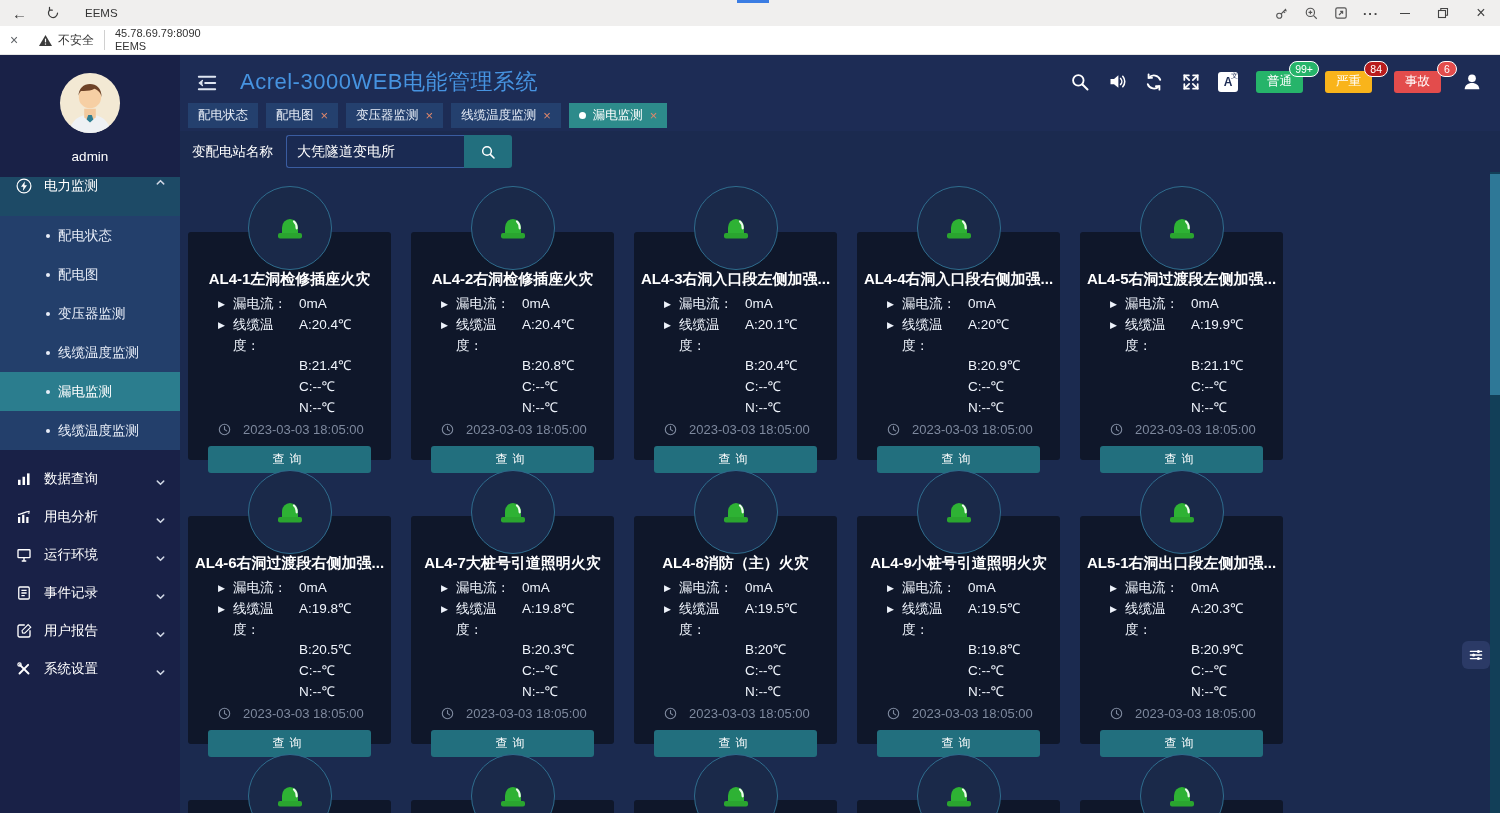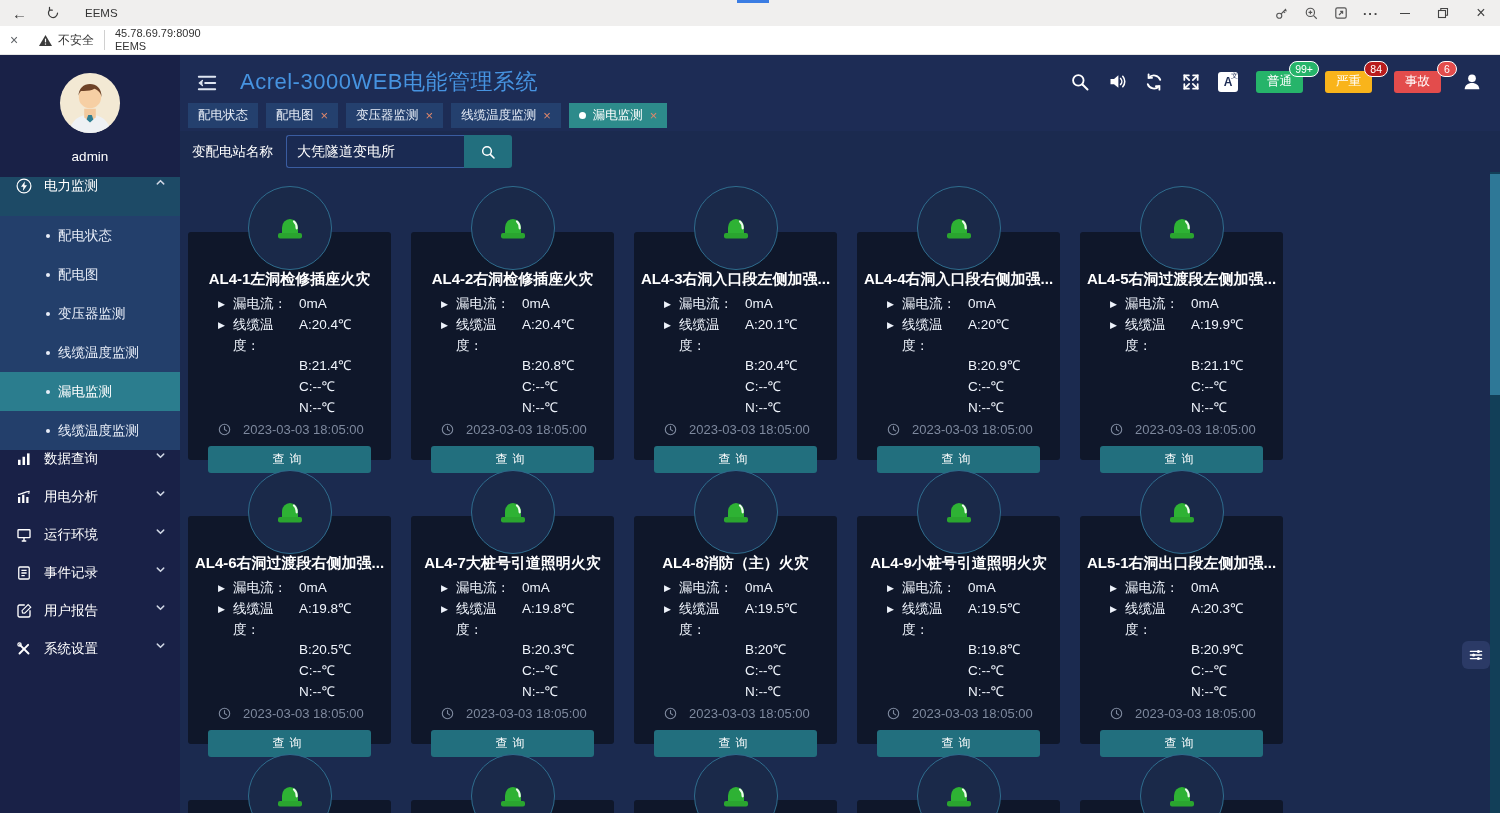--- a/index.html
+++ b/index.html
@@ -35,21 +35,21 @@
   .username { margin-top:11px; font-size:13.5px; color:#fff; }
   .menu { margin-top:13px; }
   .menu-root { height:39px; background:#1d4a66; display:flex; align-items:flex-start; padding:0 14px 0 15px; cursor:pointer; }
   .menu-root .mi-icon { width:18px; height:18px; margin-right:11px; flex:none; }
   .mi-label { flex:1; font-size:13.5px; color:#fff; }
   .chev { width:11px; height:11px; flex:none; }
   .submenu { background:#233f6b; }
   .sub-item { height:39px; display:flex; align-items:center; padding-left:46px; font-size:13.5px; color:#e8eef8; cursor:pointer; }
   .sub-item .dot { width:4px; height:4px; border-radius:50%; background:#e8eef8; margin-right:8px; flex:none; }
   .sub-item.active { background:#2b7d8e; color:#fff; }
-  .menu-item { height:38px; display:flex; align-items:flex-start; padding:0 14px 0 15px; cursor:pointer;font-family:Liberation Mono, monospace; }
+  .menu-item { height:38px; display:flex; align-items:flex-end; padding:0 14px 0 15px; cursor:pointer;font-family:Liberation Mono, monospace; }
   .menu-item .mi-icon { width:18px; height:18px; margin-right:11px; flex:none; }
 
   
   .main { flex:1; position:relative; background:#1b2a4f; }
   .app-header { height:45px; background:#1d2c55; display:flex; align-items:center; padding:8px 14px 0 16px; }
   .burger { width:22px; height:20px; margin-top:2px; cursor:pointer; }
   .app-title { font-size:22px; color:#4693e0; margin-left:22px; letter-spacing:0.5px; }
   .hdr-spacer { flex:1; }
   .hdr-ic { width:24px; height:24px; margin-right:13px; display:flex; align-items:center; justify-content:center; cursor:pointer; }
   .fontsize-box { width:20px; height:20px; background:#fff; border-radius:3px; position:relative; color:#1d2c55; font-weight:bold; font-size:12px; display:flex; align-items:center; justify-content:center; }

